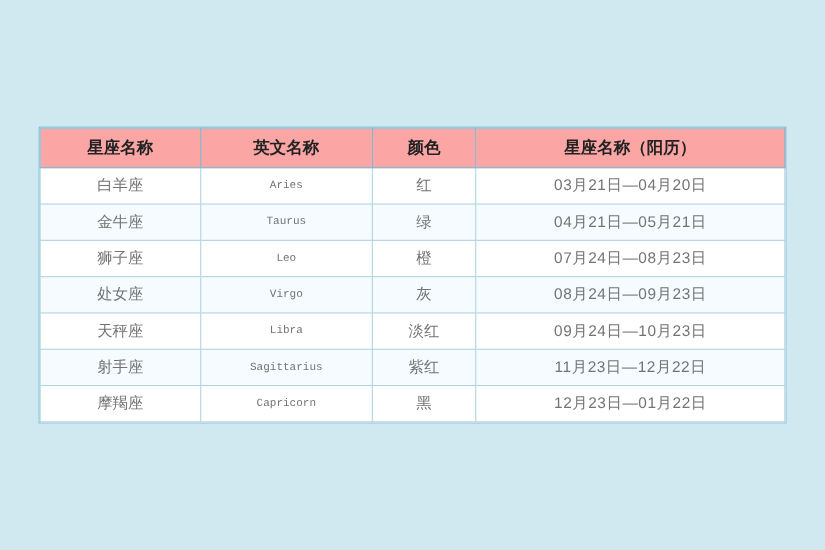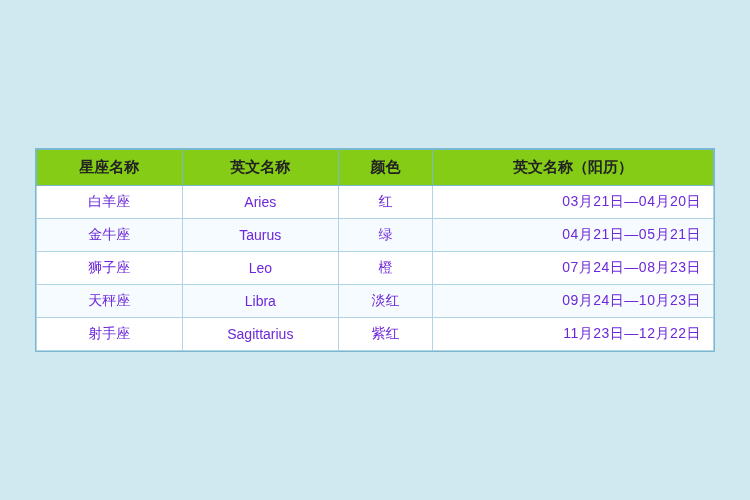--- a/index.html
+++ b/index.html
@@ -19,64 +19,63 @@
     .table-container {
       background-color: #ffffff;
       border: 1px solid #7ab8d0;
       width: 680px;
     }
     table {
       width: 100%;
       border-collapse: collapse;
     }
     thead tr {
-      background-color: #84cc16;
+      background-color: #fca5a5;
     }
     thead th {
       border: 1px solid #7ab8d0;
       padding: 8px 12px;
       text-align: center;
       font-size: 15px;
       font-weight: bold;
       color: #222;
     }
     tbody tr {
       background-color: #ffffff;
     }
     tbody tr:nth-child(even) {
       background-color: #f5fbff;
     }
     tbody td {
       border: 1px solid #b0d4e4;
       padding: 7px 12px;
       text-align: center;
       font-size: 14px;
-      color: #6d28d9;
+      color: #737373;
     }
     tbody td:nth-child(2) {
-      font-family: Liberation Sans, sans-serif;
-      font-size: 14px;
+      font-family: Liberation Mono, monospace;
+      font-size: 10px;
     }
     tbody td:nth-child(4) {
       font-family: "SimSun", Arial, sans-serif;
       letter-spacing: 0.5px;
-      text-align: right;
     }
   </style>
 </head>
 <body>
 
 <div class="table-container">
   <table>
     <thead>
       <tr>
         <th>星座名称</th>
         <th>英文名称</th>
         <th>颜色</th>
-        <th>英文名称（阳历）</th>
+        <th>星座名称（阳历）</th>
       </tr>
     </thead>
     <tbody id="table-body">
     <tr>
           <td>白羊座</td>
           <td>Aries</td>
           <td>红</td>
           <td>03月21日—04月20日</td>
         </tr>
         <tr>
@@ -85,26 +84,38 @@
           <td>绿</td>
           <td>04月21日—05月21日</td>
         </tr>
         <tr>
           <td>狮子座</td>
           <td>Leo</td>
           <td>橙</td>
           <td>07月24日—08月23日</td>
         </tr>
         <tr>
+          <td>处女座</td>
+          <td>Virgo</td>
+          <td>灰</td>
+          <td>08月24日—09月23日</td>
+        </tr>
+        <tr>
           <td>天秤座</td>
           <td>Libra</td>
           <td>淡红</td>
           <td>09月24日—10月23日</td>
         </tr>
         <tr>
           <td>射手座</td>
           <td>Sagittarius</td>
           <td>紫红</td>
           <td>11月23日—12月22日</td>
         </tr>
+        <tr>
+          <td>摩羯座</td>
+          <td>Capricorn</td>
+          <td>黑</td>
+          <td>12月23日—01月22日</td>
+        </tr>
       </tbody>
   </table>
 </div>
 
 </body></html>

